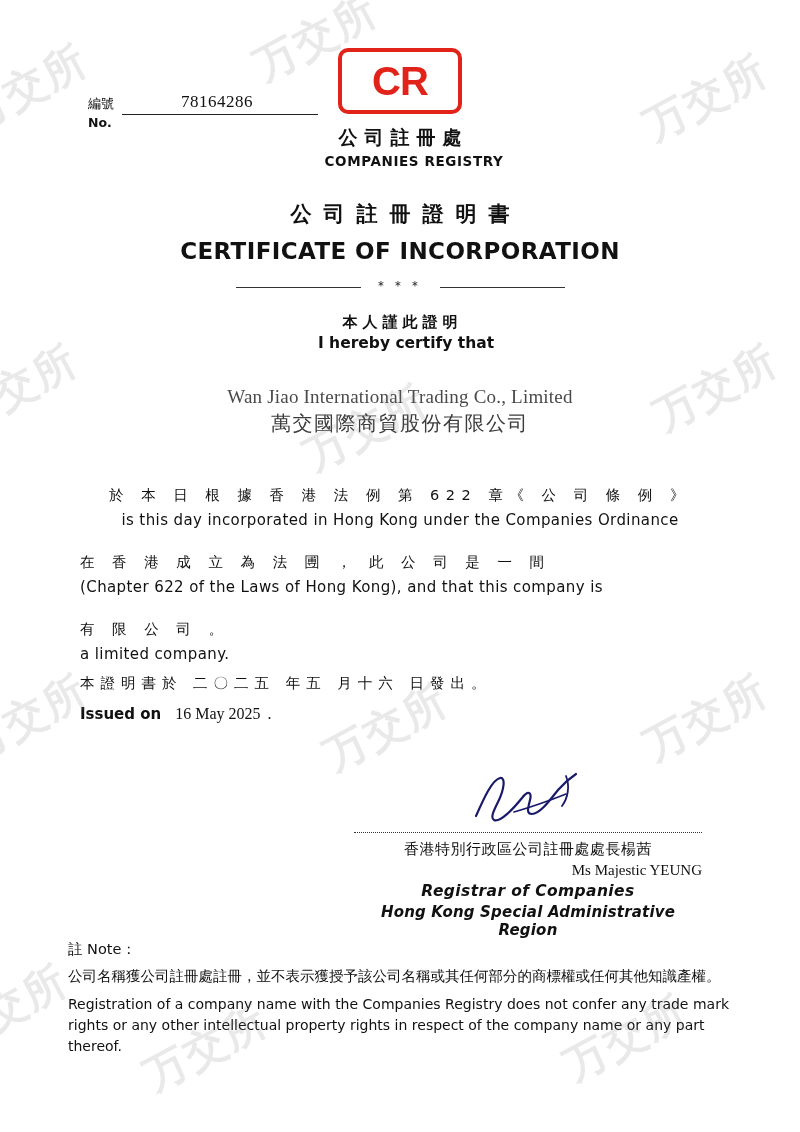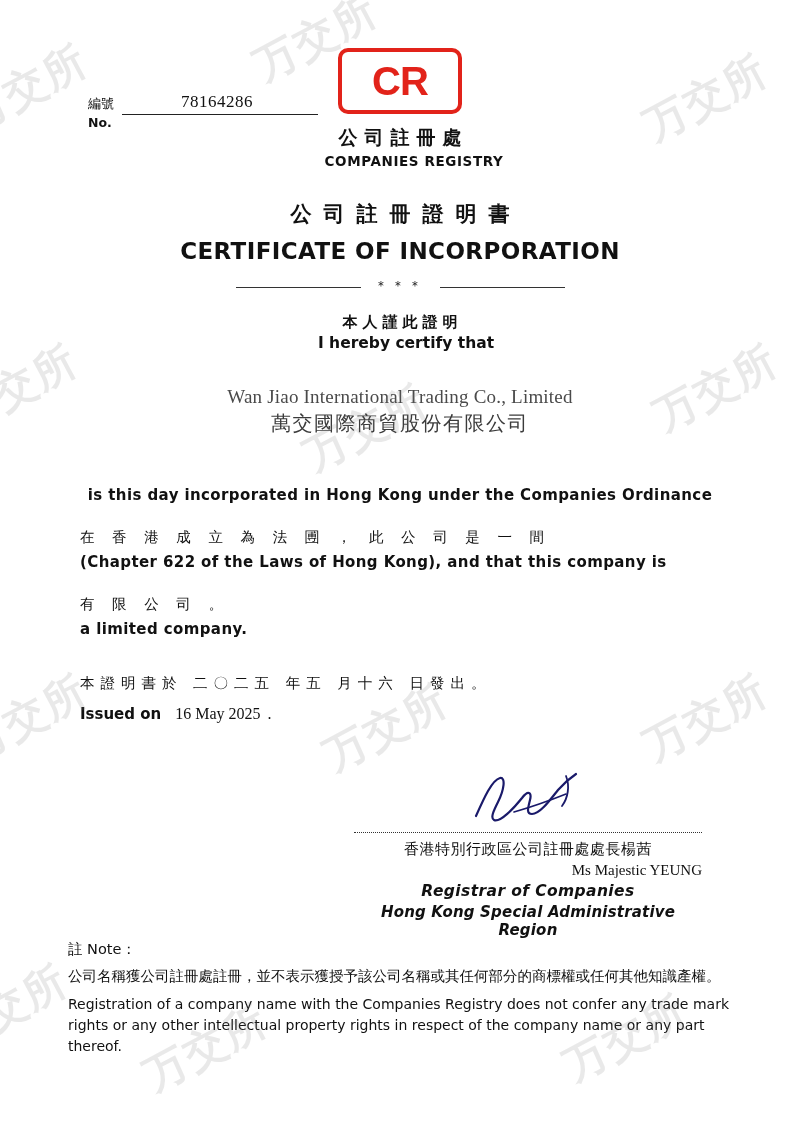--- a/index.html
+++ b/index.html
@@ -225,21 +225,21 @@
   .body-cn {
     font-family: "DejaVu Sans", sans-serif;
     font-size: 14.5px;
     letter-spacing: 6.5px;
     margin: 0 0 6px 0;
     white-space: nowrap;
   }
   .body-en {
     font-family: "DejaVu Sans", sans-serif;
     font-size: 15px;
-    font-weight: 700;
+    font-weight: 400;
     letter-spacing: 0.4px;
     margin: 0 0 24px 0;
     white-space: nowrap;
   }
   .ln1-cn { text-align: center; }
   .ln1-en { text-align: center; }
 
   
   .issued-cn {
     position: absolute;
@@ -384,20 +384,21 @@
     <span class="sep-line"></span>
   </div>
 
   <div class="certify-cn">本人謹此證明</div>
   <div class="certify-en">I hereby certify that</div>
 
   <div class="company-en">Wan Jiao International Trading Co., Limited</div>
   <div class="company-cn">萬交國際商貿股份有限公司</div>
 
   <div class="body-block">
+    <p class="body-cn ln1-cn">於 本 日 根 據 香 港 法 例 第 622 章《 公 司 條 例 》</p>
     <p class="body-en ln1-en">is this day incorporated in Hong Kong under the Companies Ordinance</p>
     <p class="body-cn">在 香 港 成 立 為 法 圑 ， 此 公 司 是 一 間</p>
     <p class="body-en">(Chapter 622 of the Laws of Hong Kong), and that this company is</p>
     <p class="body-cn">有 限 公 司 。</p>
     <p class="body-en">a limited company.</p>
   </div>
 
   <div class="issued-cn">本證明書於 二〇二五 年五 月十六 日發出。</div>
   <div class="issued-row">
     <span class="issued-label">Issued on</span>

